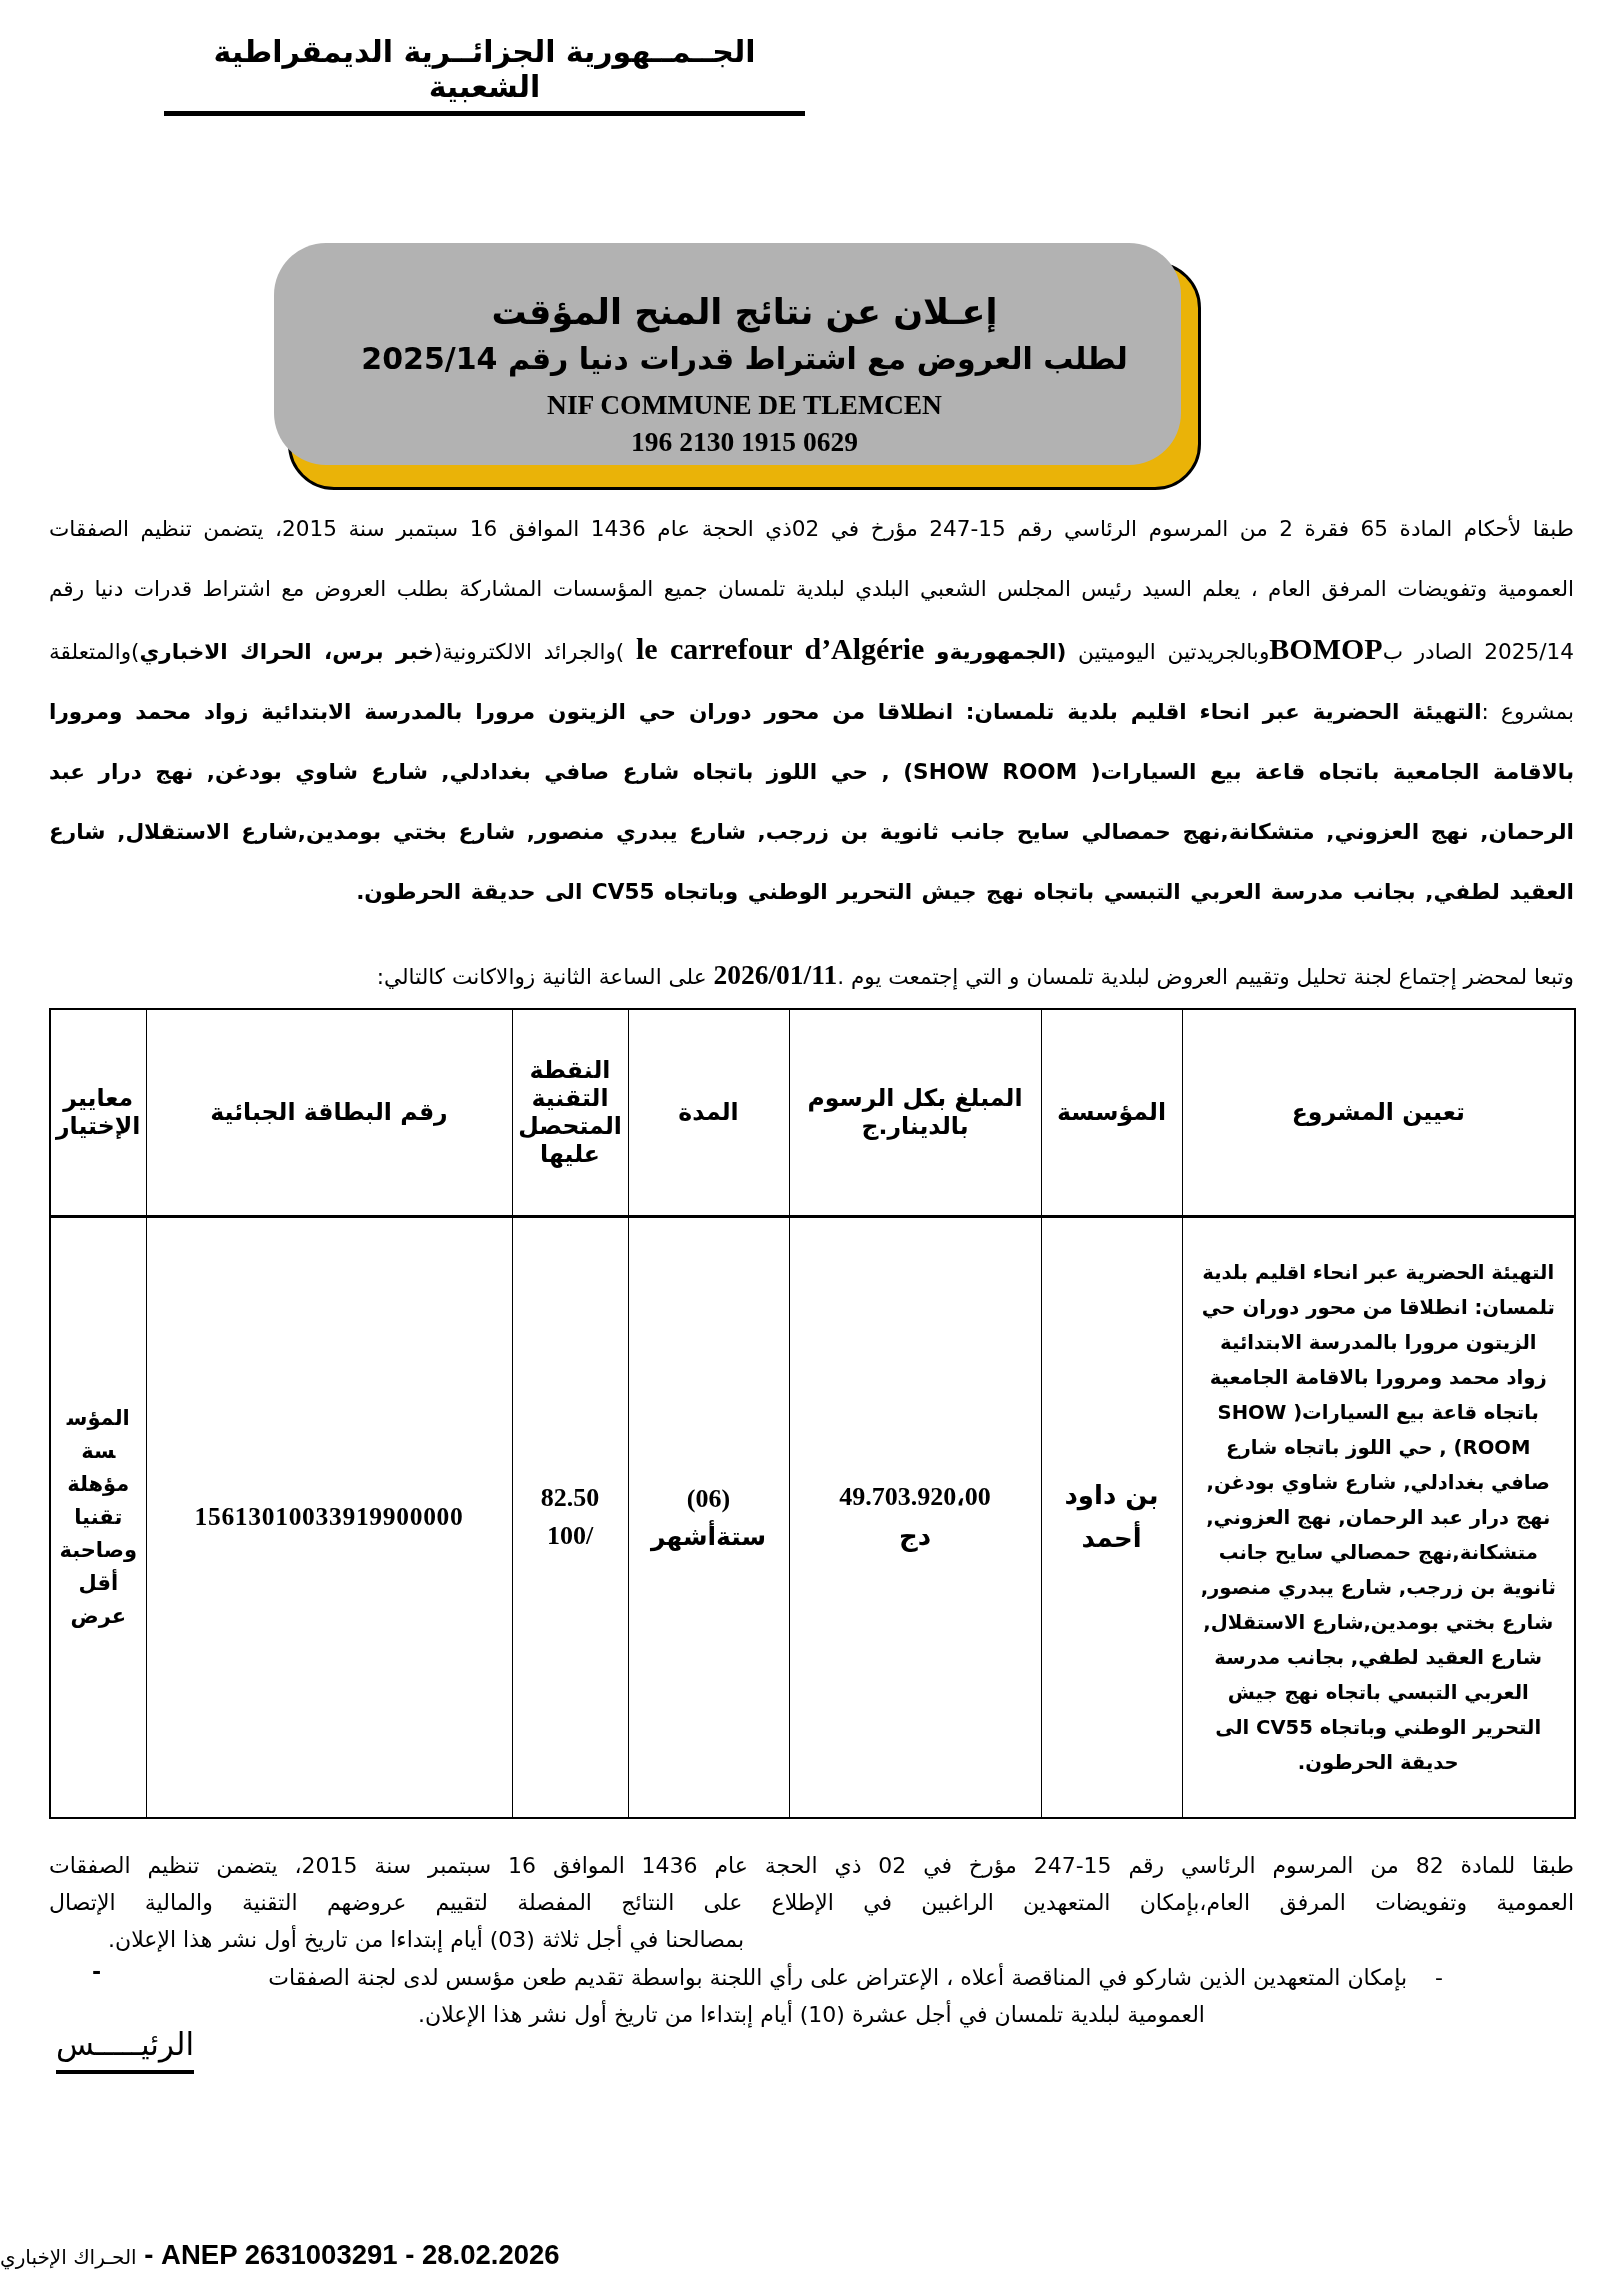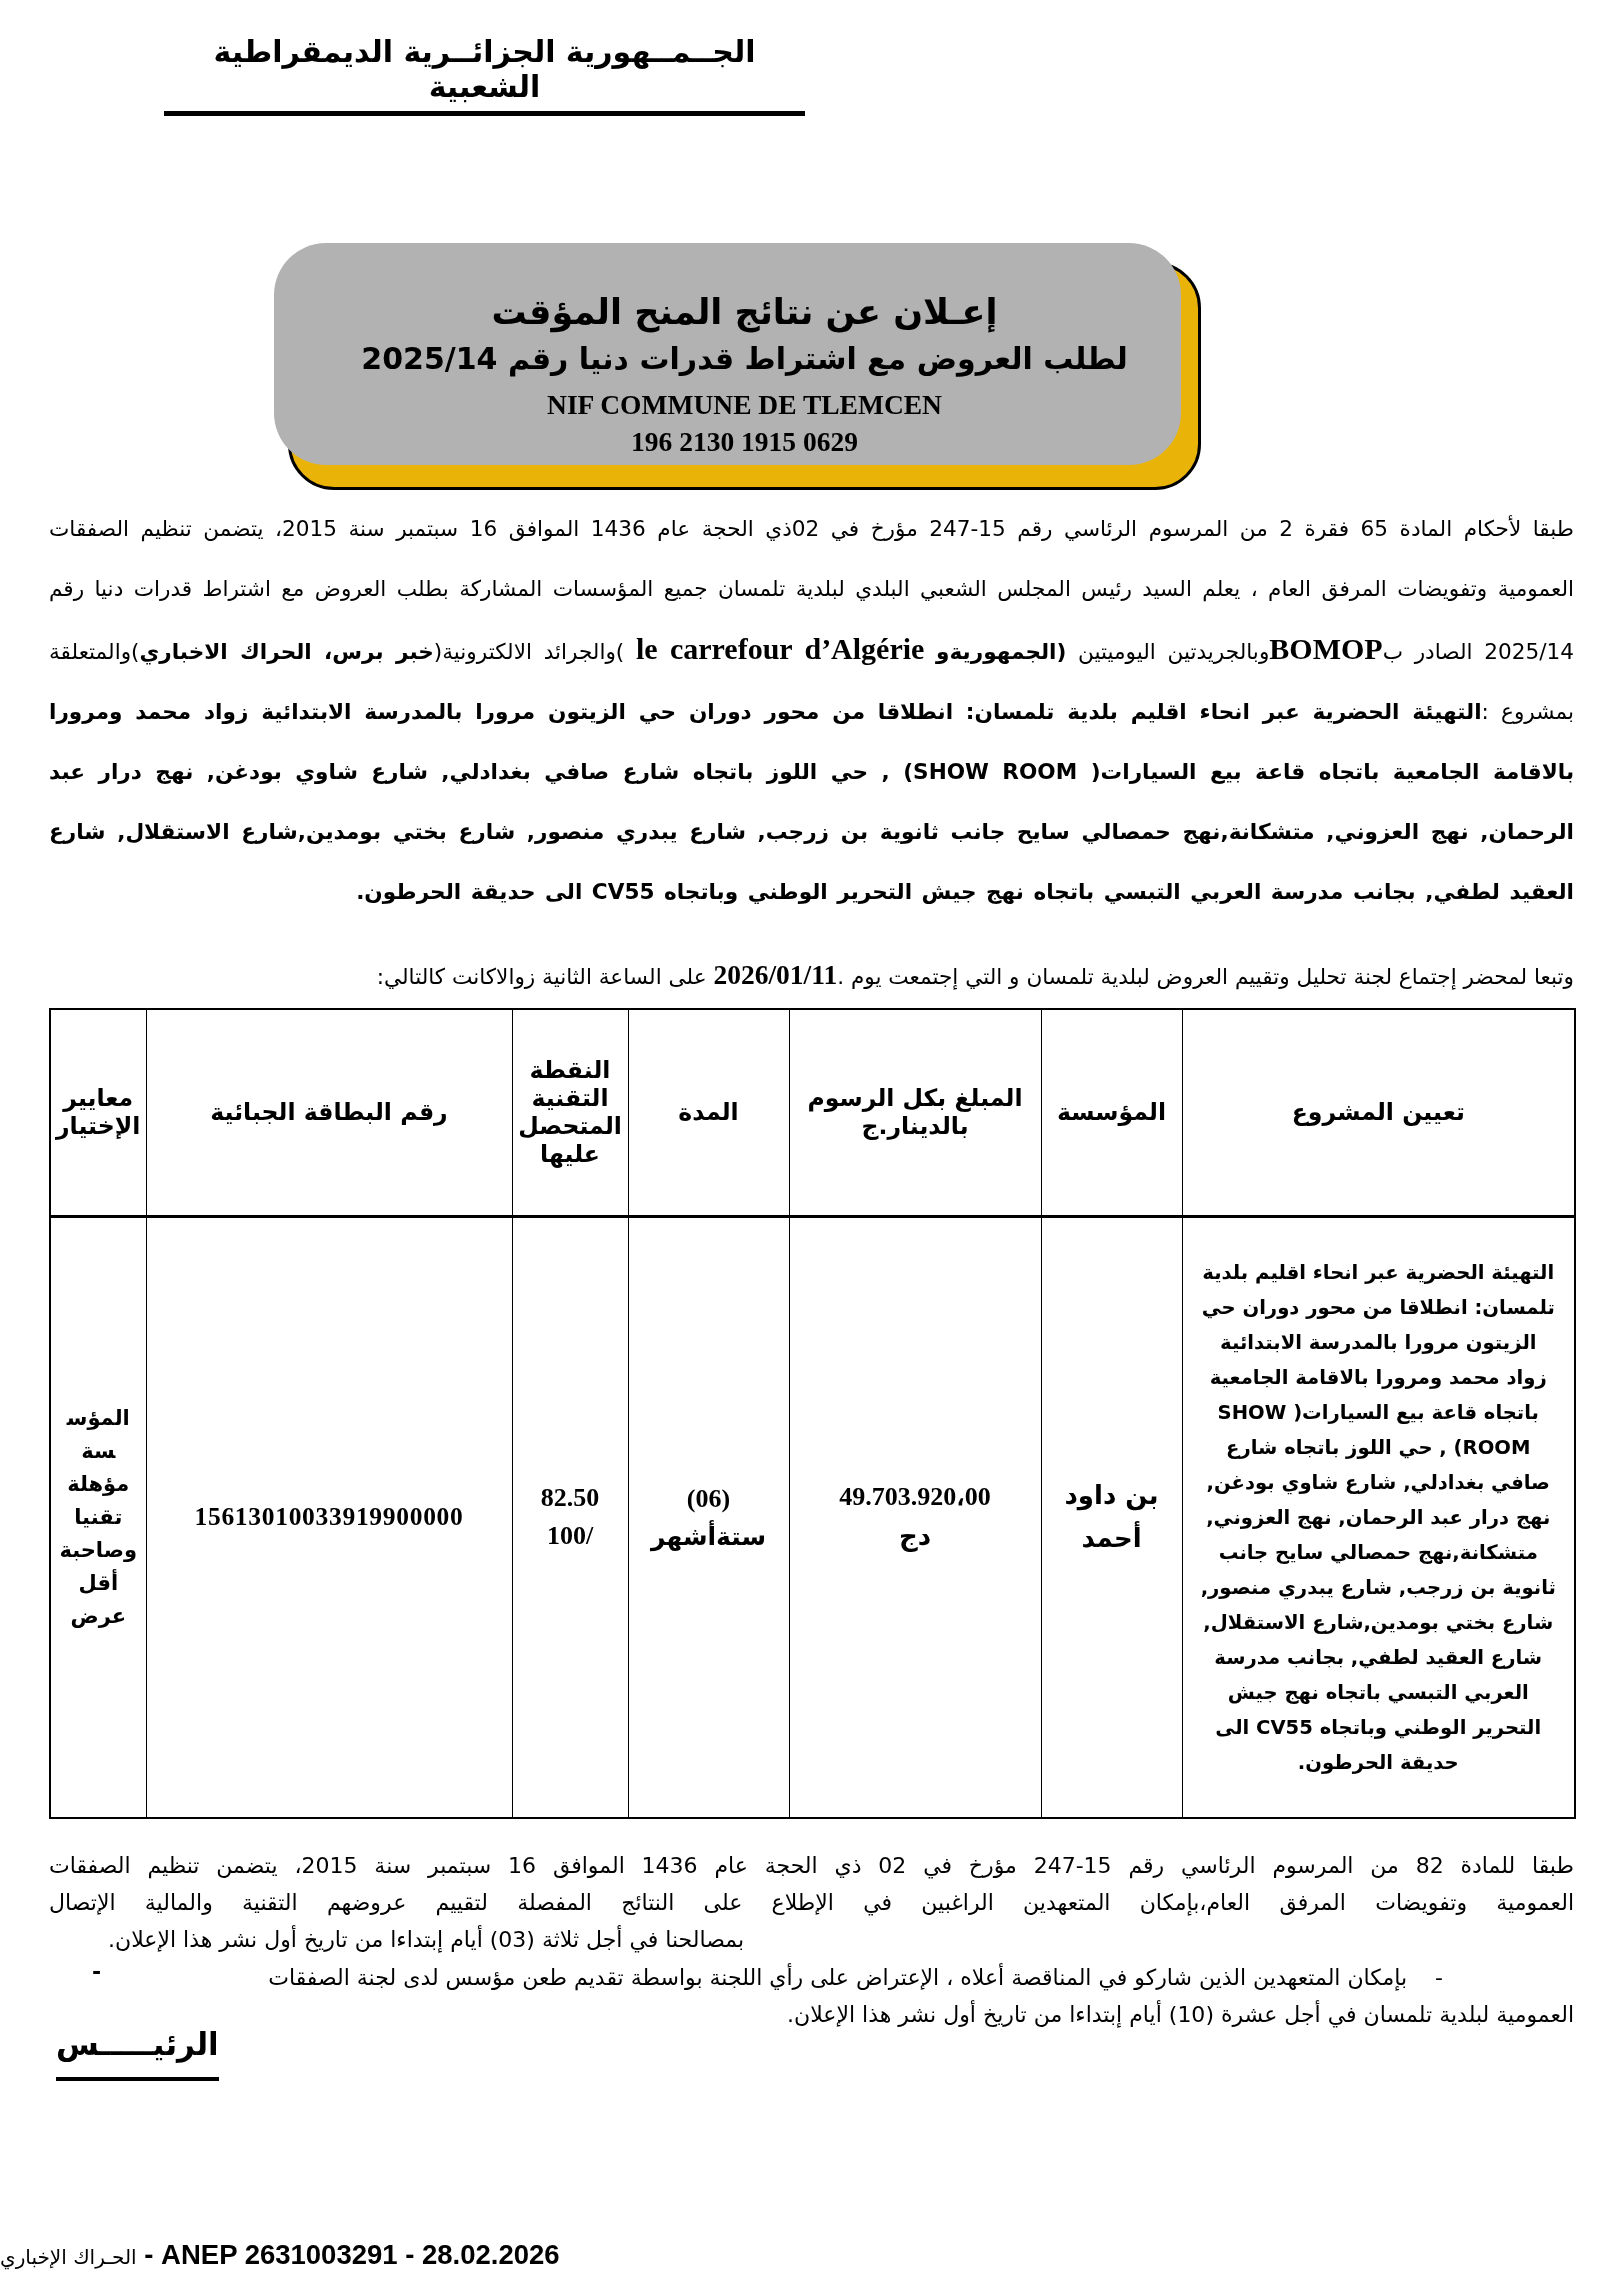--- a/index.html
+++ b/index.html
@@ -86,29 +86,29 @@
   }
 
   
   .legal-block { position:absolute; top:1847px; left:49px; width:1525px; direction:rtl; font-size:22px; }
   .legal-line { line-height:37px; }
   .legal-justify { text-align:justify; text-align-last:justify; }
   .legal-left { text-align:left; padding-left:59px; }
 
   .objection-block { position:absolute; top:1959px; left:49px; width:1525px; direction:rtl; font-size:22px; }
   .objection-line1 { text-align:right; padding-right:131px; line-height:37px; }
-  .objection-line2 { line-height:37px; }
+  .objection-line2 { text-align:center; line-height:37px; }
   .stray-dash { position:absolute; left:43px; top:0; font-size:22px; font-weight:bold; }
 
   .president {
     position:absolute; top:2026px; left:56px;
   }
   .president span {
-    display:inline-block; font-weight:bold; font-size:31px;
-    border-bottom:4.6px solid #000; padding-bottom:15px;
+    display:inline-block; font-weight:normal; font-size:31px;
+    border-bottom:4.6px solid #000; padding-bottom:8px;
   }
 
   .footer {
     position:absolute; top:2239px; left:0; width:1623px; text-align:left;
     font-size:20px;
   }
 </style>
 </head>
 <body>
 

